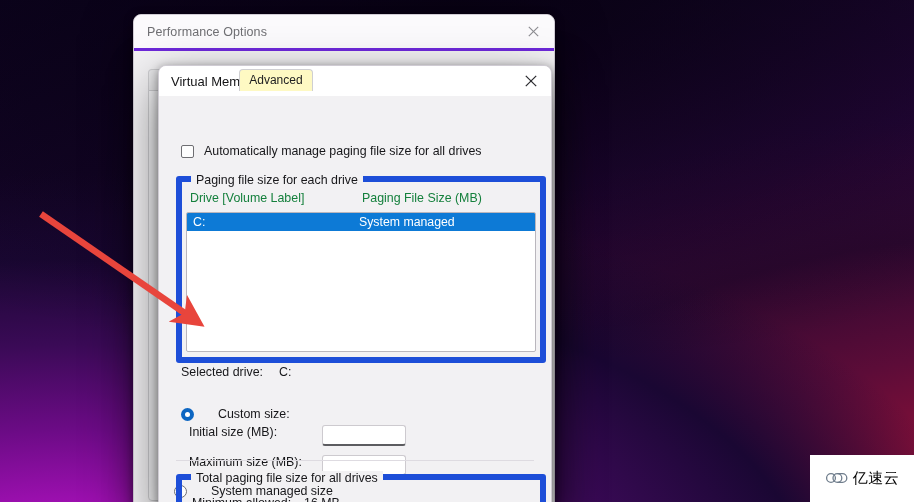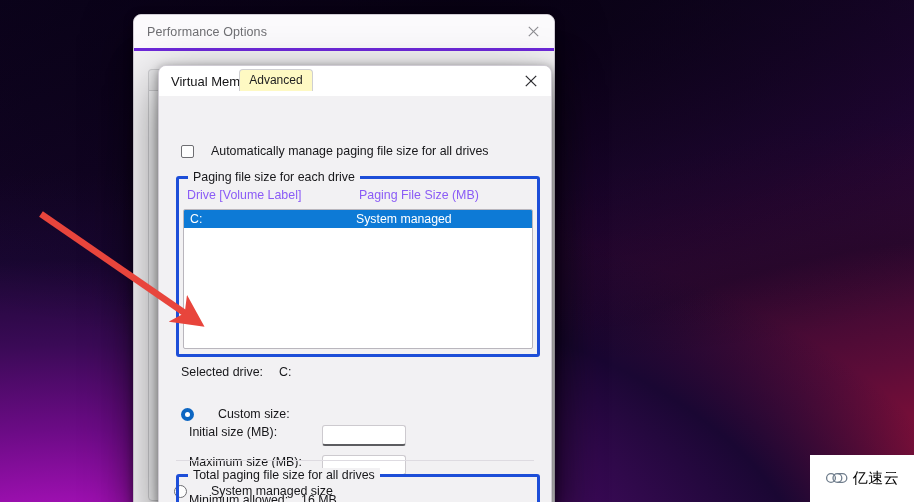--- a/index.html
+++ b/index.html
@@ -157,35 +157,35 @@
     line-height: 17px;
     white-space: nowrap;
   }
 
   .checkbox-row {
     position: absolute;
     left: 22px;
     top: 47px;
     display: flex;
     align-items: center;
-    gap: 17px;
+    gap: 10px;
   }
   .checkbox {
     width: 13px;
     height: 13px;
     border: 1px solid #6e6e72;
     border-radius: 2px;
     background: #fdfdfd;
     box-sizing: border-box;
     flex: none;
   }
 
   .groupbox {
     position: absolute;
-    border: 3px solid #1d4ed8;
+    border: 6px solid #1d4ed8;
     border-radius: 3px;
     background: transparent;
   }
   .group-legend {
     position: absolute;
     top: -9px;
     left: 9px;
     background: #f2f1f3;
     padding: 0 5px;
     font-size: 12.4px;
@@ -199,21 +199,21 @@
     width: 358px;
     height: 175px;
   }
   #drive-headers {
     position: absolute;
     left: 8px;
     right: 8px;
     top: 9px;
     display: flex;
     font-size: 12.4px;
-    color: #8b5cf6;
+    color: #15803d;
   }
   #drive-col-1 { width: 172px; }
   #drive-listbox {
     position: absolute;
     left: 4px;
     right: 4px;
     top: 30px;
     bottom: 5px;
     background: #ffffff;
     border: 1px solid #b9b6bd;

